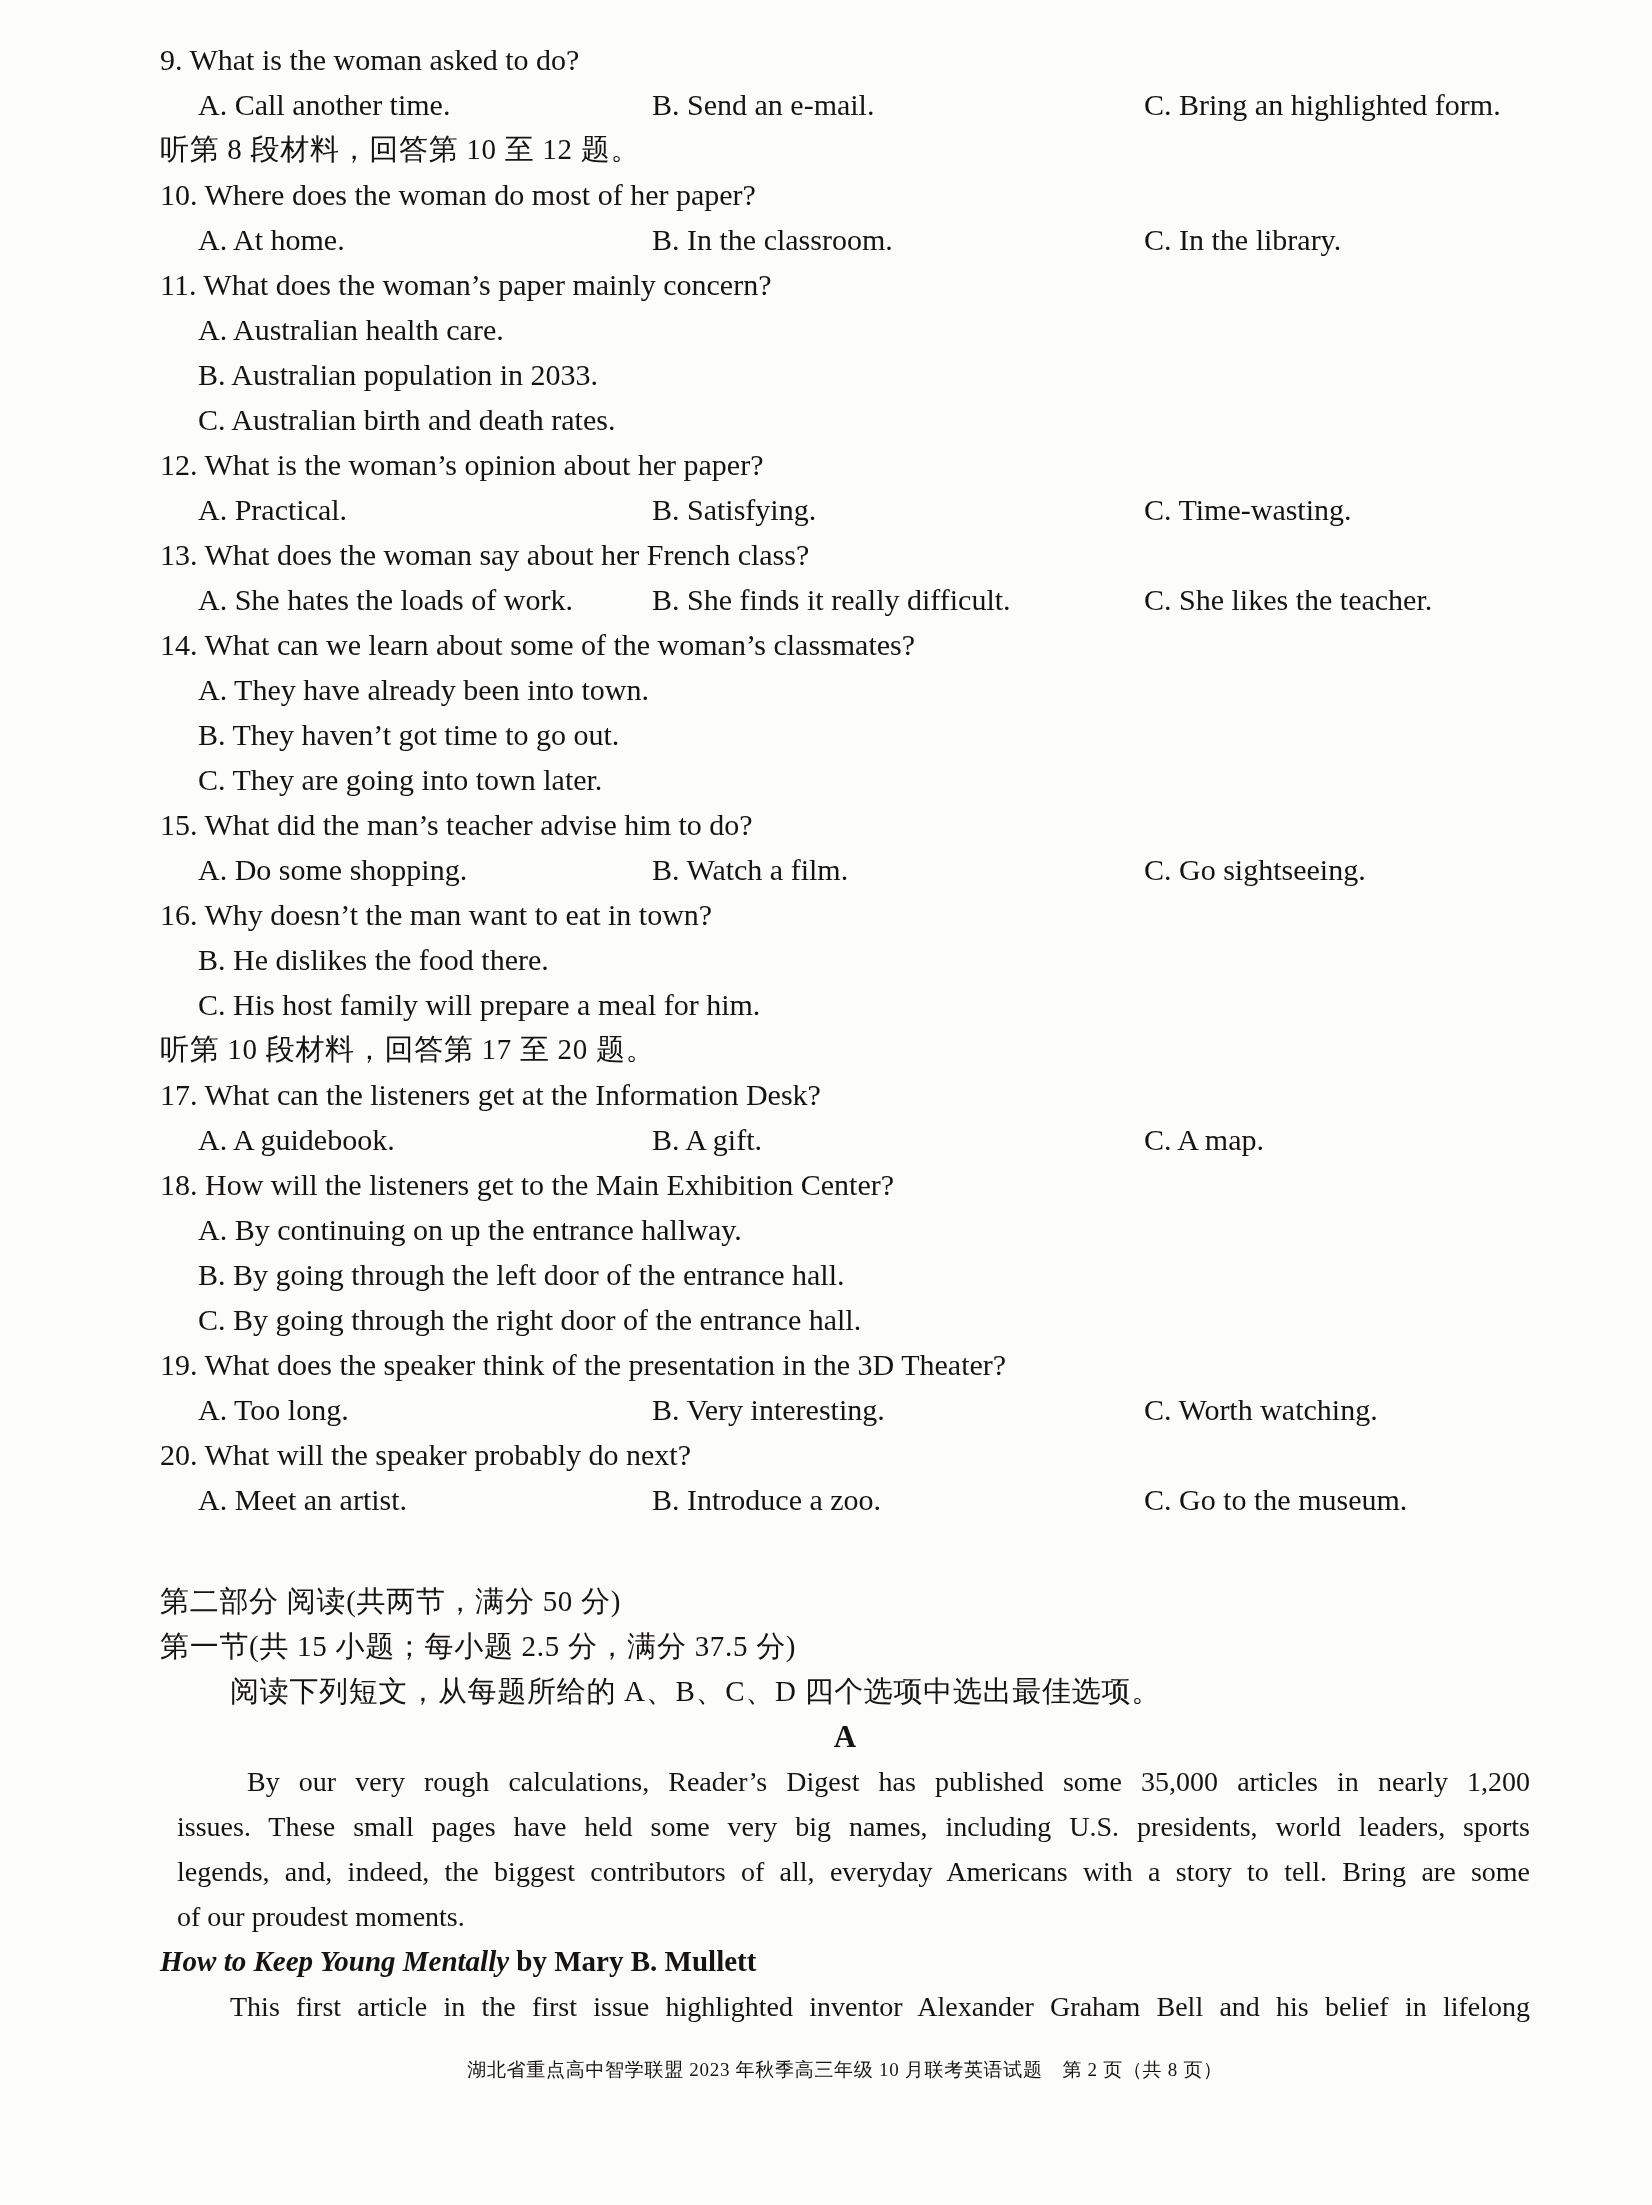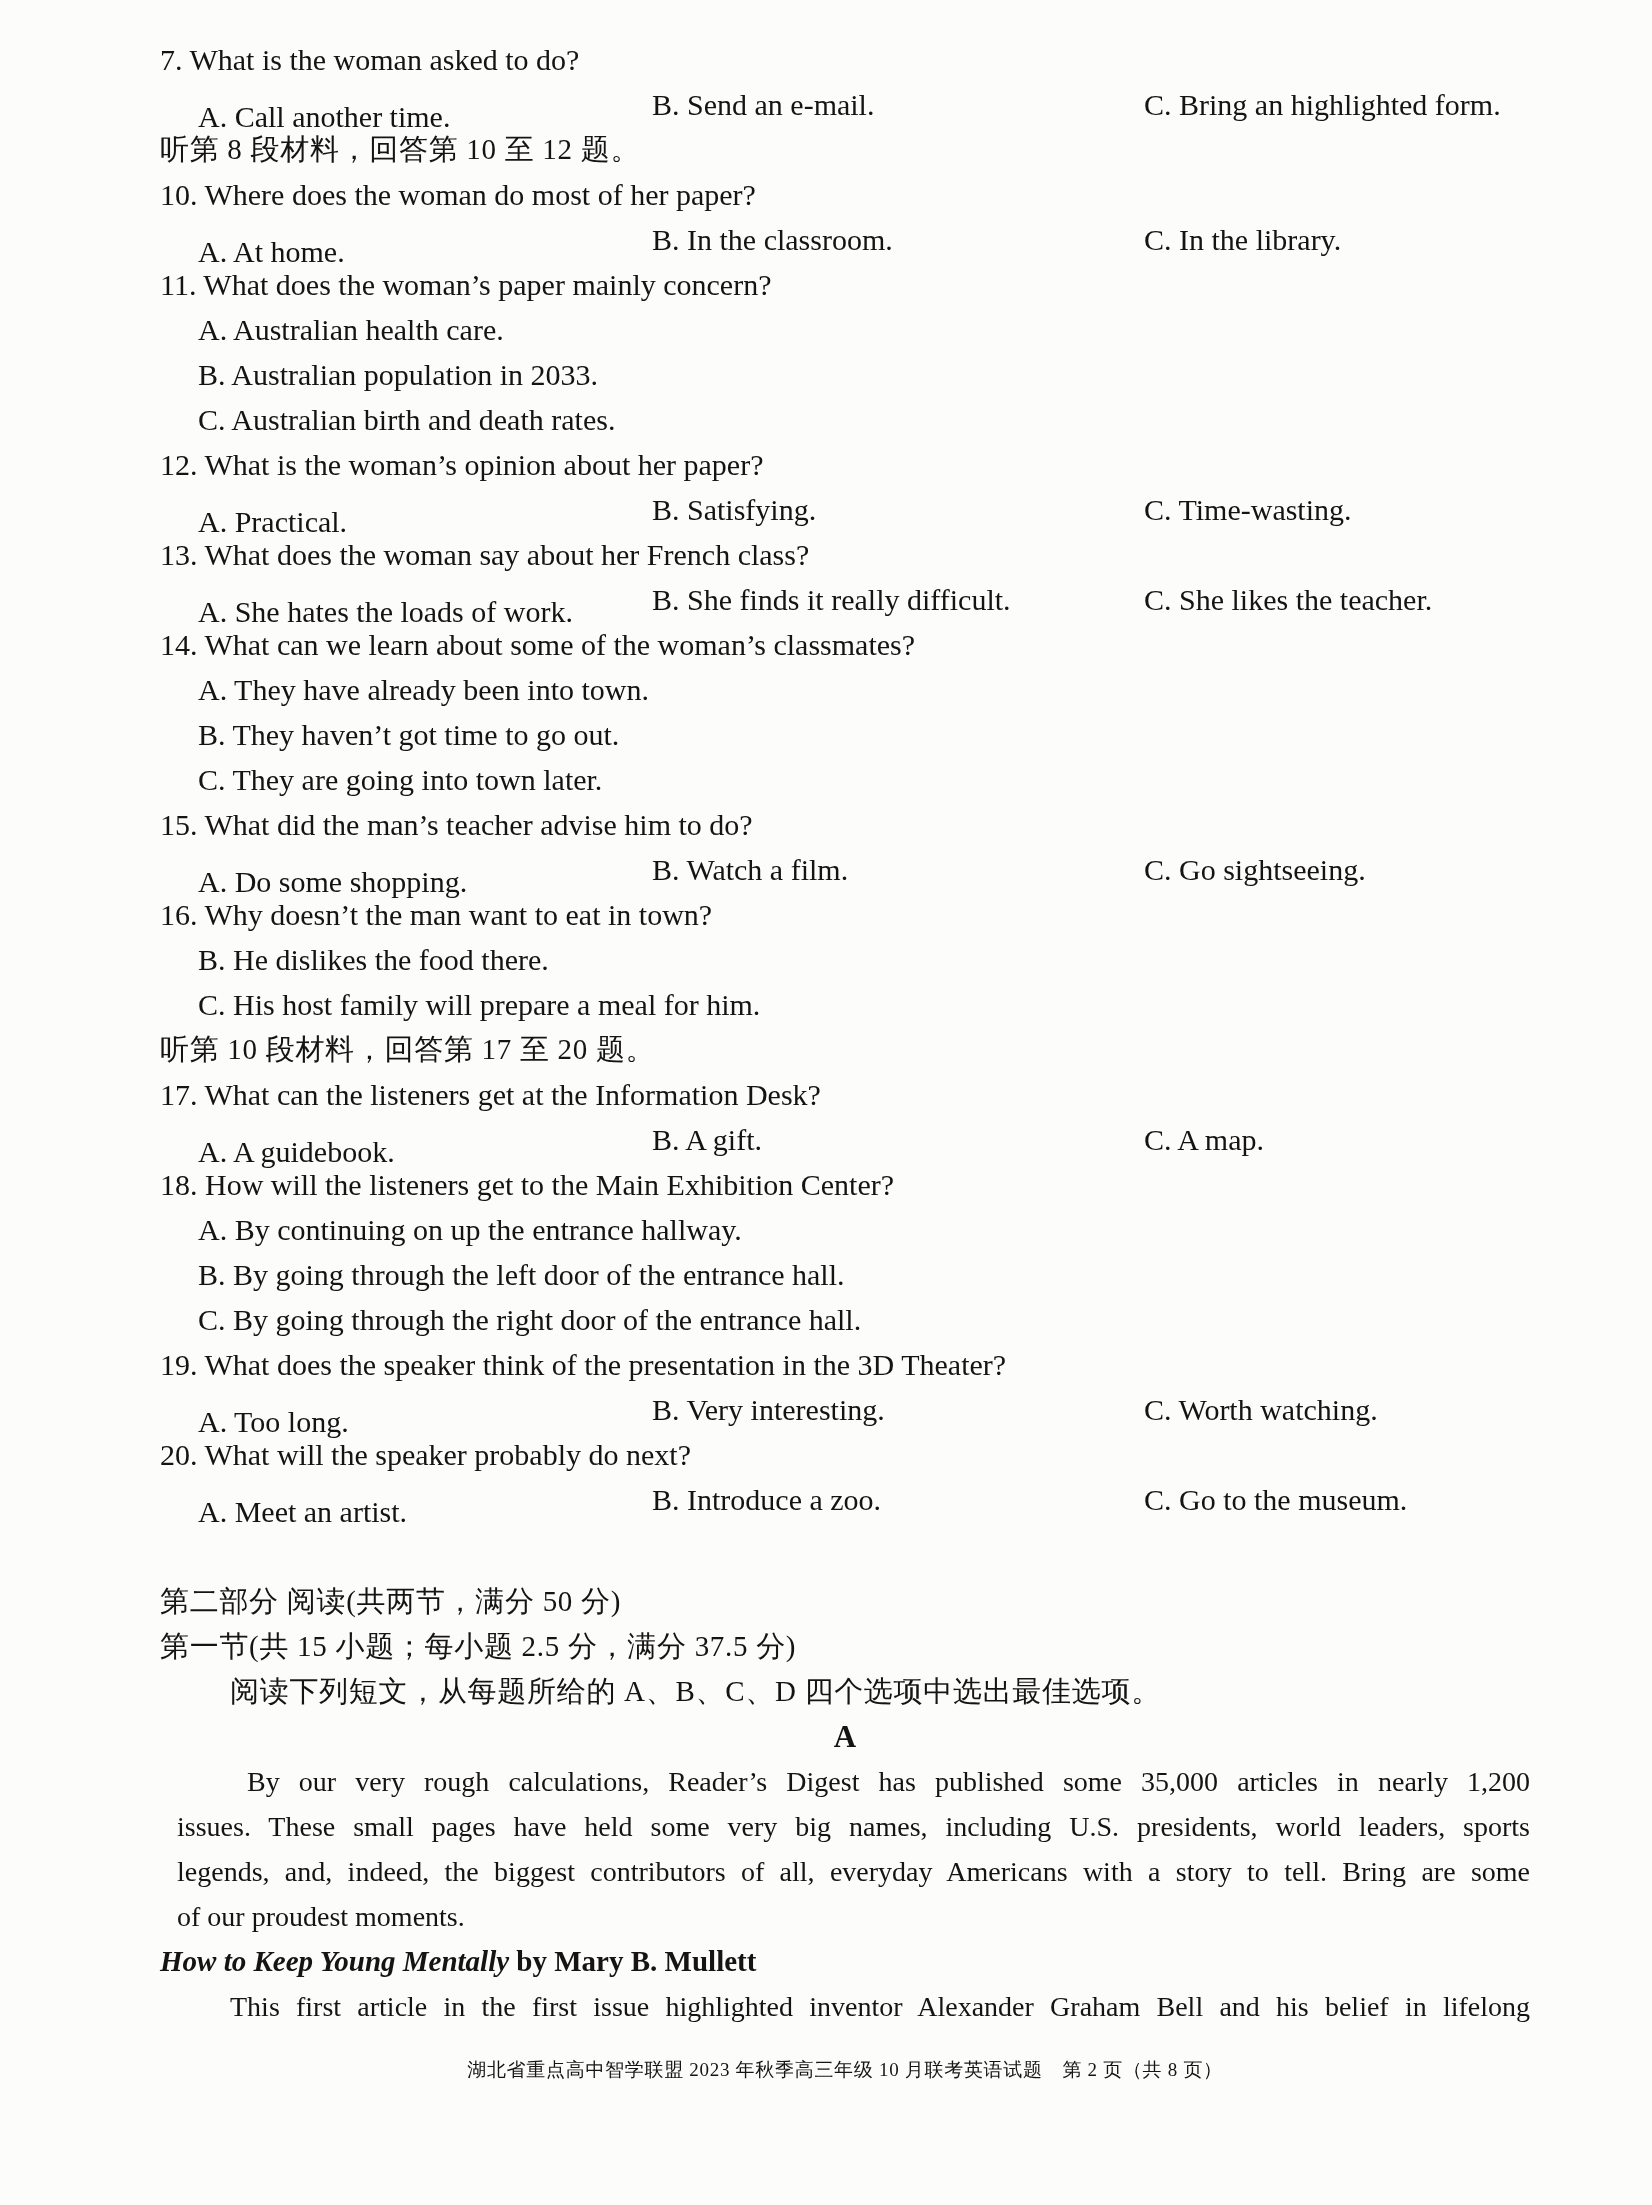--- a/index.html
+++ b/index.html
@@ -29,21 +29,21 @@
   .line {
     position: relative;
     height: 45px;
     line-height: 45px;
     font-size: 30px;
     white-space: nowrap;
   }
   .line.optline { padding-left: 38px; }
   .line.cue { font-size: 29px; letter-spacing: 0.7px; }
   .optrow span { position: absolute; top: 0; }
-  .optrow .opt-a { left: 38px; margin-top: 12px; }
+  .optrow .opt-a { left: 38px; }
   .optrow .opt-b { left: 492px; }
   .optrow .opt-c { left: 984px; }
   
   .reading { margin-top: 57px; }
   .r-line {
     font-size: 30px;
     line-height: 45px;
     min-height: 45px;
   }
   .r-line.cn { font-size: 29px; letter-spacing: 0.7px; white-space: nowrap; }
@@ -94,21 +94,21 @@
     white-space: nowrap;
   }
 </style>
 </head>
 <body>
 
 <div class="page">
   <div class="content">
 
     <div>
-        <div class="line question">7. What is the woman asked to do?</div>
+        <div class="line question">9. What is the woman asked to do?</div>
         <div class="line optrow">
           <span class="opt-a">A. Call another time.</span>
           <span class="opt-b">B. Send an e-mail.</span>
           <span class="opt-c">C. Bring an highlighted form.</span>
         </div>
         <div class="line cue">听第 8 段材料，回答第 10 至 12 题。</div>
         <div class="line question">10. Where does the woman do most of her paper?</div>
         <div class="line optrow">
           <span class="opt-a">A. At home.</span>
           <span class="opt-b">B. In the classroom.</span>

